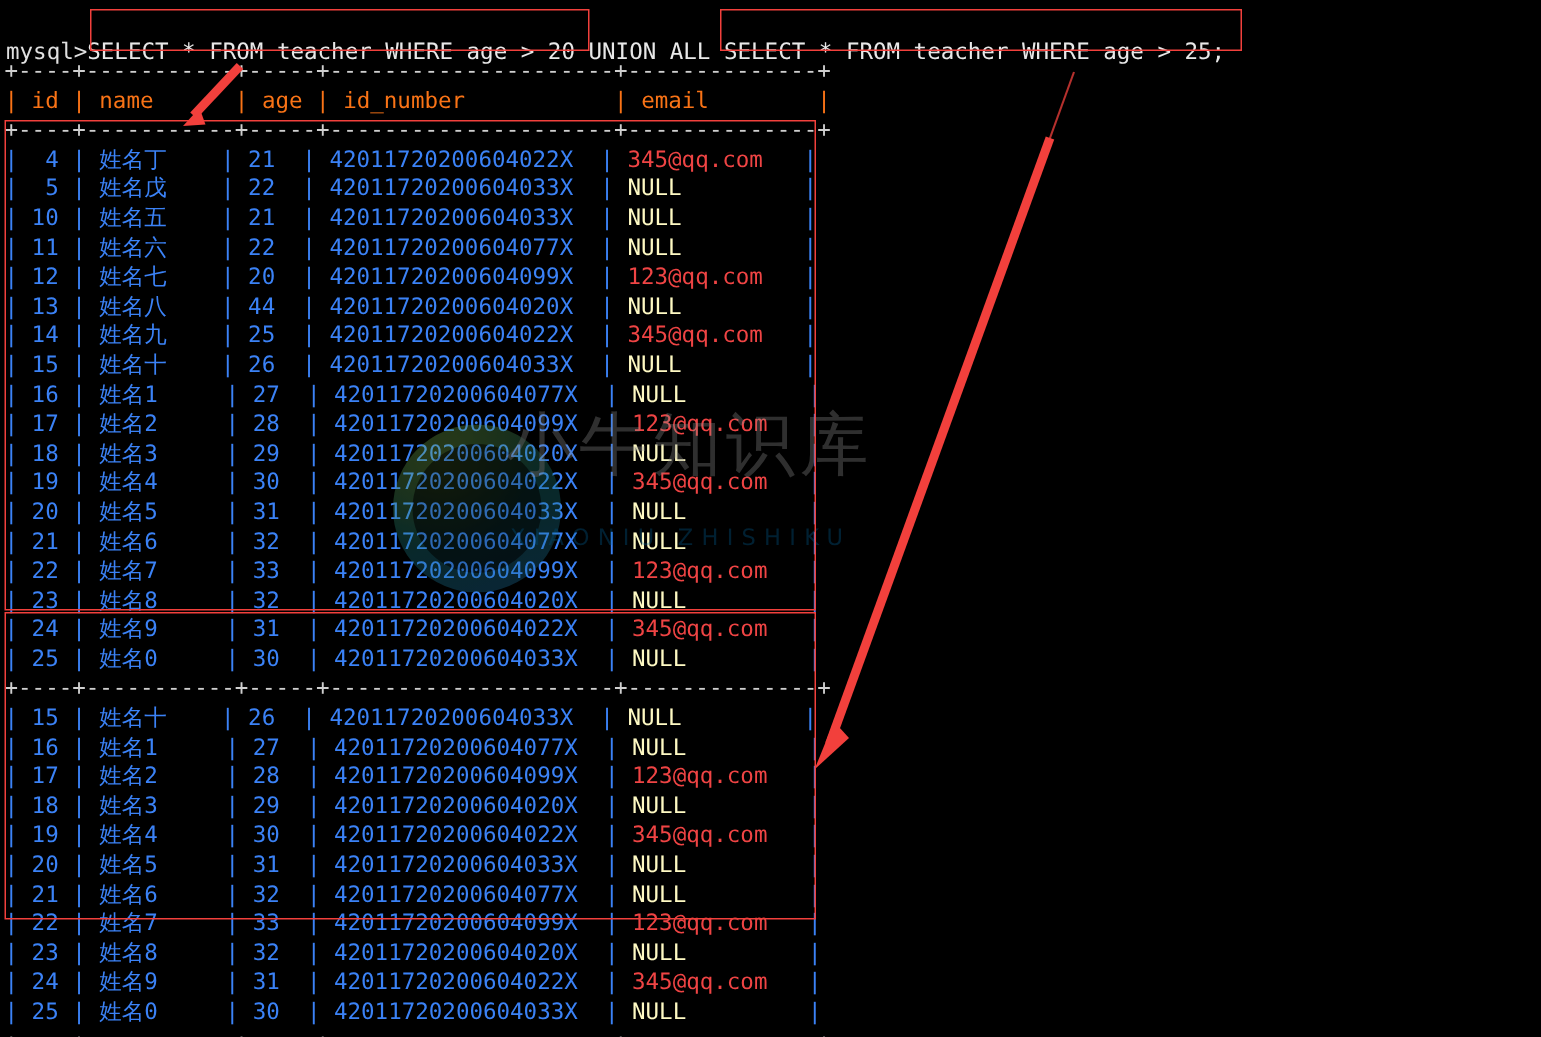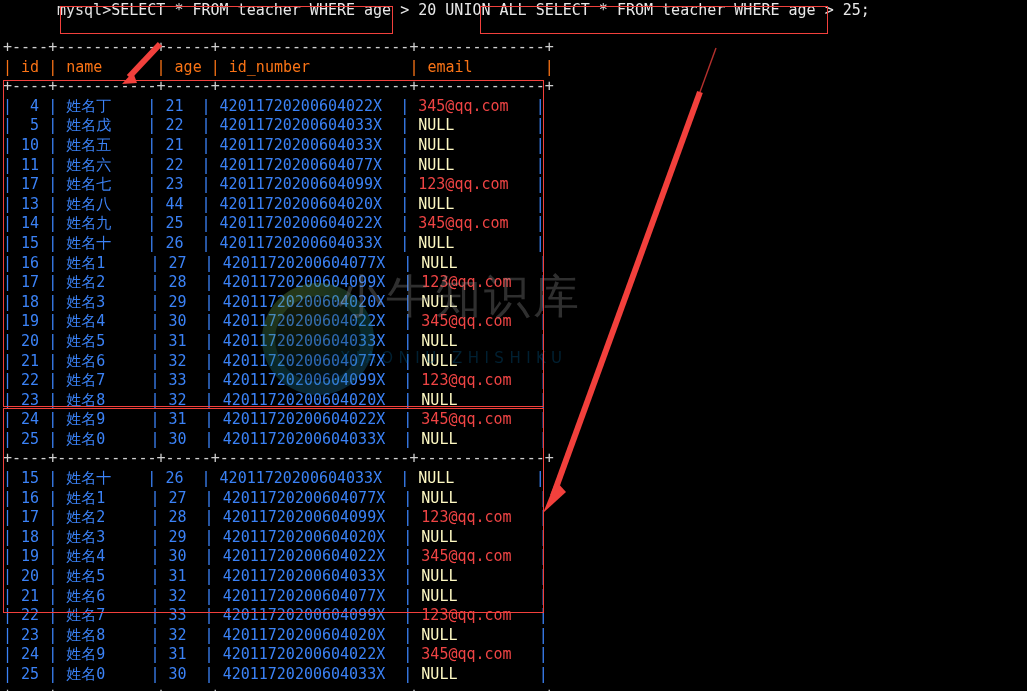--- a/index.html
+++ b/index.html
@@ -13,21 +13,21 @@
   .line{white-space:pre;height:19.6px;padding-left:3px;letter-spacing:0px;}
   .sep{color:#cfcfcf;}
   .hdr{color:#f97316;}
   .val{color:#ef4444;}
   .null{color:#fef9c3;}
   .bar{color:#3b82f6;}
   .kw{color:#e8e8e8;}
   .prompt{color:#e0e0e0;}
 
   
-  #queryline{position:absolute;left:0;top:1px;height:24px;white-space:pre;padding-left:21px;margin-left:36px;}
+  #queryline{position:absolute;left:0;top:25px;height:24px;white-space:pre;padding-left:4px;}
 
   
   .redbox{position:absolute;border:1.6px solid #f2403c;box-sizing:border-box;pointer-events:none;}
   .q1{left:60px;top:6px;width:333px;height:28px;}
   .q2{left:480px;top:6px;width:348px;height:28px;}
   .tb1{left:3px;top:80px;width:541px;height:327px;}
   .tb2{left:3px;top:408px;width:541px;height:205px;}
 
   
   #arrows{position:absolute;left:0;top:0;width:1027px;height:691px;pointer-events:none;}
@@ -56,21 +56,21 @@
 
   <div id="tablearea" style="position:absolute;left:0;top:38px;">
     <div class="line sep">+----+-----------+-----+---------------------+--------------+</div>
     <div class="line hdr">| id | name      | age | id_number           | email        |</div>
     <div class="line sep">+----+-----------+-----+---------------------+--------------+</div>
     <div id="rows">
         <div class="line"><span class="bar">|  4 | 姓名丁    | 21  | 42011720200604022X  | </span><span class="val">345@qq.com</span><span class="bar">   |</span></div>
         <div class="line"><span class="bar">|  5 | 姓名戊    | 22  | 42011720200604033X  | </span><span class="null">NULL</span><span class="bar">         |</span></div>
         <div class="line"><span class="bar">| 10 | 姓名五    | 21  | 42011720200604033X  | </span><span class="null">NULL</span><span class="bar">         |</span></div>
         <div class="line"><span class="bar">| 11 | 姓名六    | 22  | 42011720200604077X  | </span><span class="null">NULL</span><span class="bar">         |</span></div>
-        <div class="line"><span class="bar">| 17 | 姓名七    | 23  | 42011720200604099X  | </span><span class="val">123@qq.com</span><span class="bar">   |</span></div>
+        <div class="line"><span class="bar">| 12 | 姓名七    | 20  | 42011720200604099X  | </span><span class="val">123@qq.com</span><span class="bar">   |</span></div>
         <div class="line"><span class="bar">| 13 | 姓名八    | 44  | 42011720200604020X  | </span><span class="null">NULL</span><span class="bar">         |</span></div>
         <div class="line"><span class="bar">| 14 | 姓名九    | 25  | 42011720200604022X  | </span><span class="val">345@qq.com</span><span class="bar">   |</span></div>
         <div class="line"><span class="bar">| 15 | 姓名十    | 26  | 42011720200604033X  | </span><span class="null">NULL</span><span class="bar">         |</span></div>
         <div class="line"><span class="bar">| 16 | 姓名1     | 27  | 42011720200604077X  | </span><span class="null">NULL</span><span class="bar">         |</span></div>
         <div class="line"><span class="bar">| 17 | 姓名2     | 28  | 42011720200604099X  | </span><span class="val">123@qq.com</span><span class="bar">   |</span></div>
         <div class="line"><span class="bar">| 18 | 姓名3     | 29  | 42011720200604020X  | </span><span class="null">NULL</span><span class="bar">         |</span></div>
         <div class="line"><span class="bar">| 19 | 姓名4     | 30  | 42011720200604022X  | </span><span class="val">345@qq.com</span><span class="bar">   |</span></div>
         <div class="line"><span class="bar">| 20 | 姓名5     | 31  | 42011720200604033X  | </span><span class="null">NULL</span><span class="bar">         |</span></div>
         <div class="line"><span class="bar">| 21 | 姓名6     | 32  | 42011720200604077X  | </span><span class="null">NULL</span><span class="bar">         |</span></div>
         <div class="line"><span class="bar">| 22 | 姓名7     | 33  | 42011720200604099X  | </span><span class="val">123@qq.com</span><span class="bar">   |</span></div>

